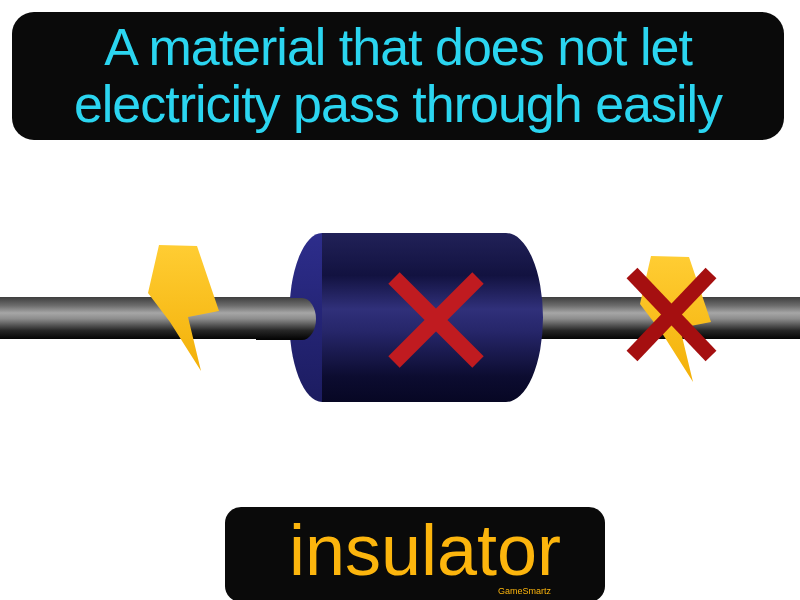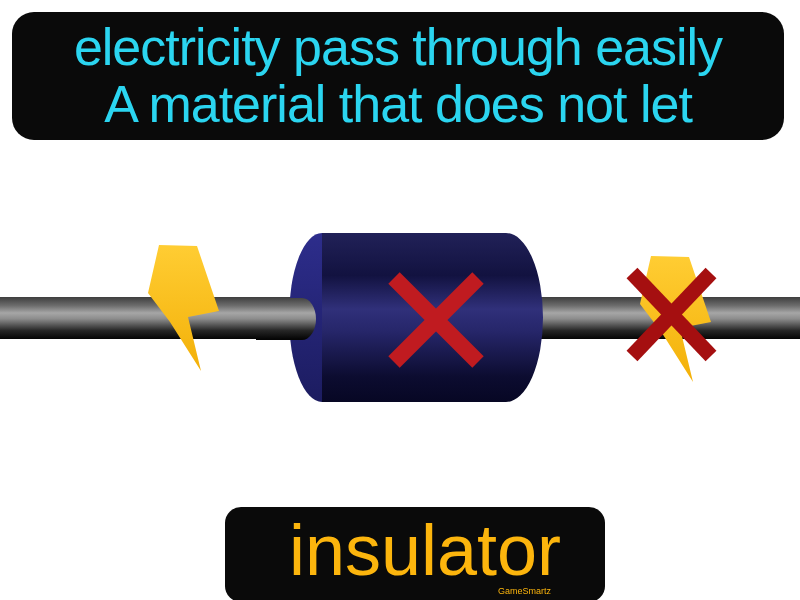--- a/index.html
+++ b/index.html
@@ -36,22 +36,22 @@
     color:var(--label_text,#fcb50d);
     font-size:9px;font-weight:normal;letter-spacing:0px;
   }
 </style>
 </head>
 <body>
 
 <div id="stage">
 
   <div class="banner">
+    <div class="line">A material that does not let</div>
     <div class="line">electricity pass through easily</div>
-    <div class="line">A material that does not let</div>
   </div>
 
   <svg id="art" viewBox="0 0 800 600">
     <defs>
       <linearGradient id="wireGrad" x1="0" y1="297" x2="0" y2="339" gradientUnits="userSpaceOnUse">
         <stop offset="0" stop-color="#3e3e3e"></stop>
         <stop offset="0.20" stop-color="#6b6b6b"></stop>
         <stop offset="0.38" stop-color="#a6a6a6"></stop>
         <stop offset="0.52" stop-color="#8c8c8c"></stop>
         <stop offset="0.80" stop-color="#262626"></stop>

